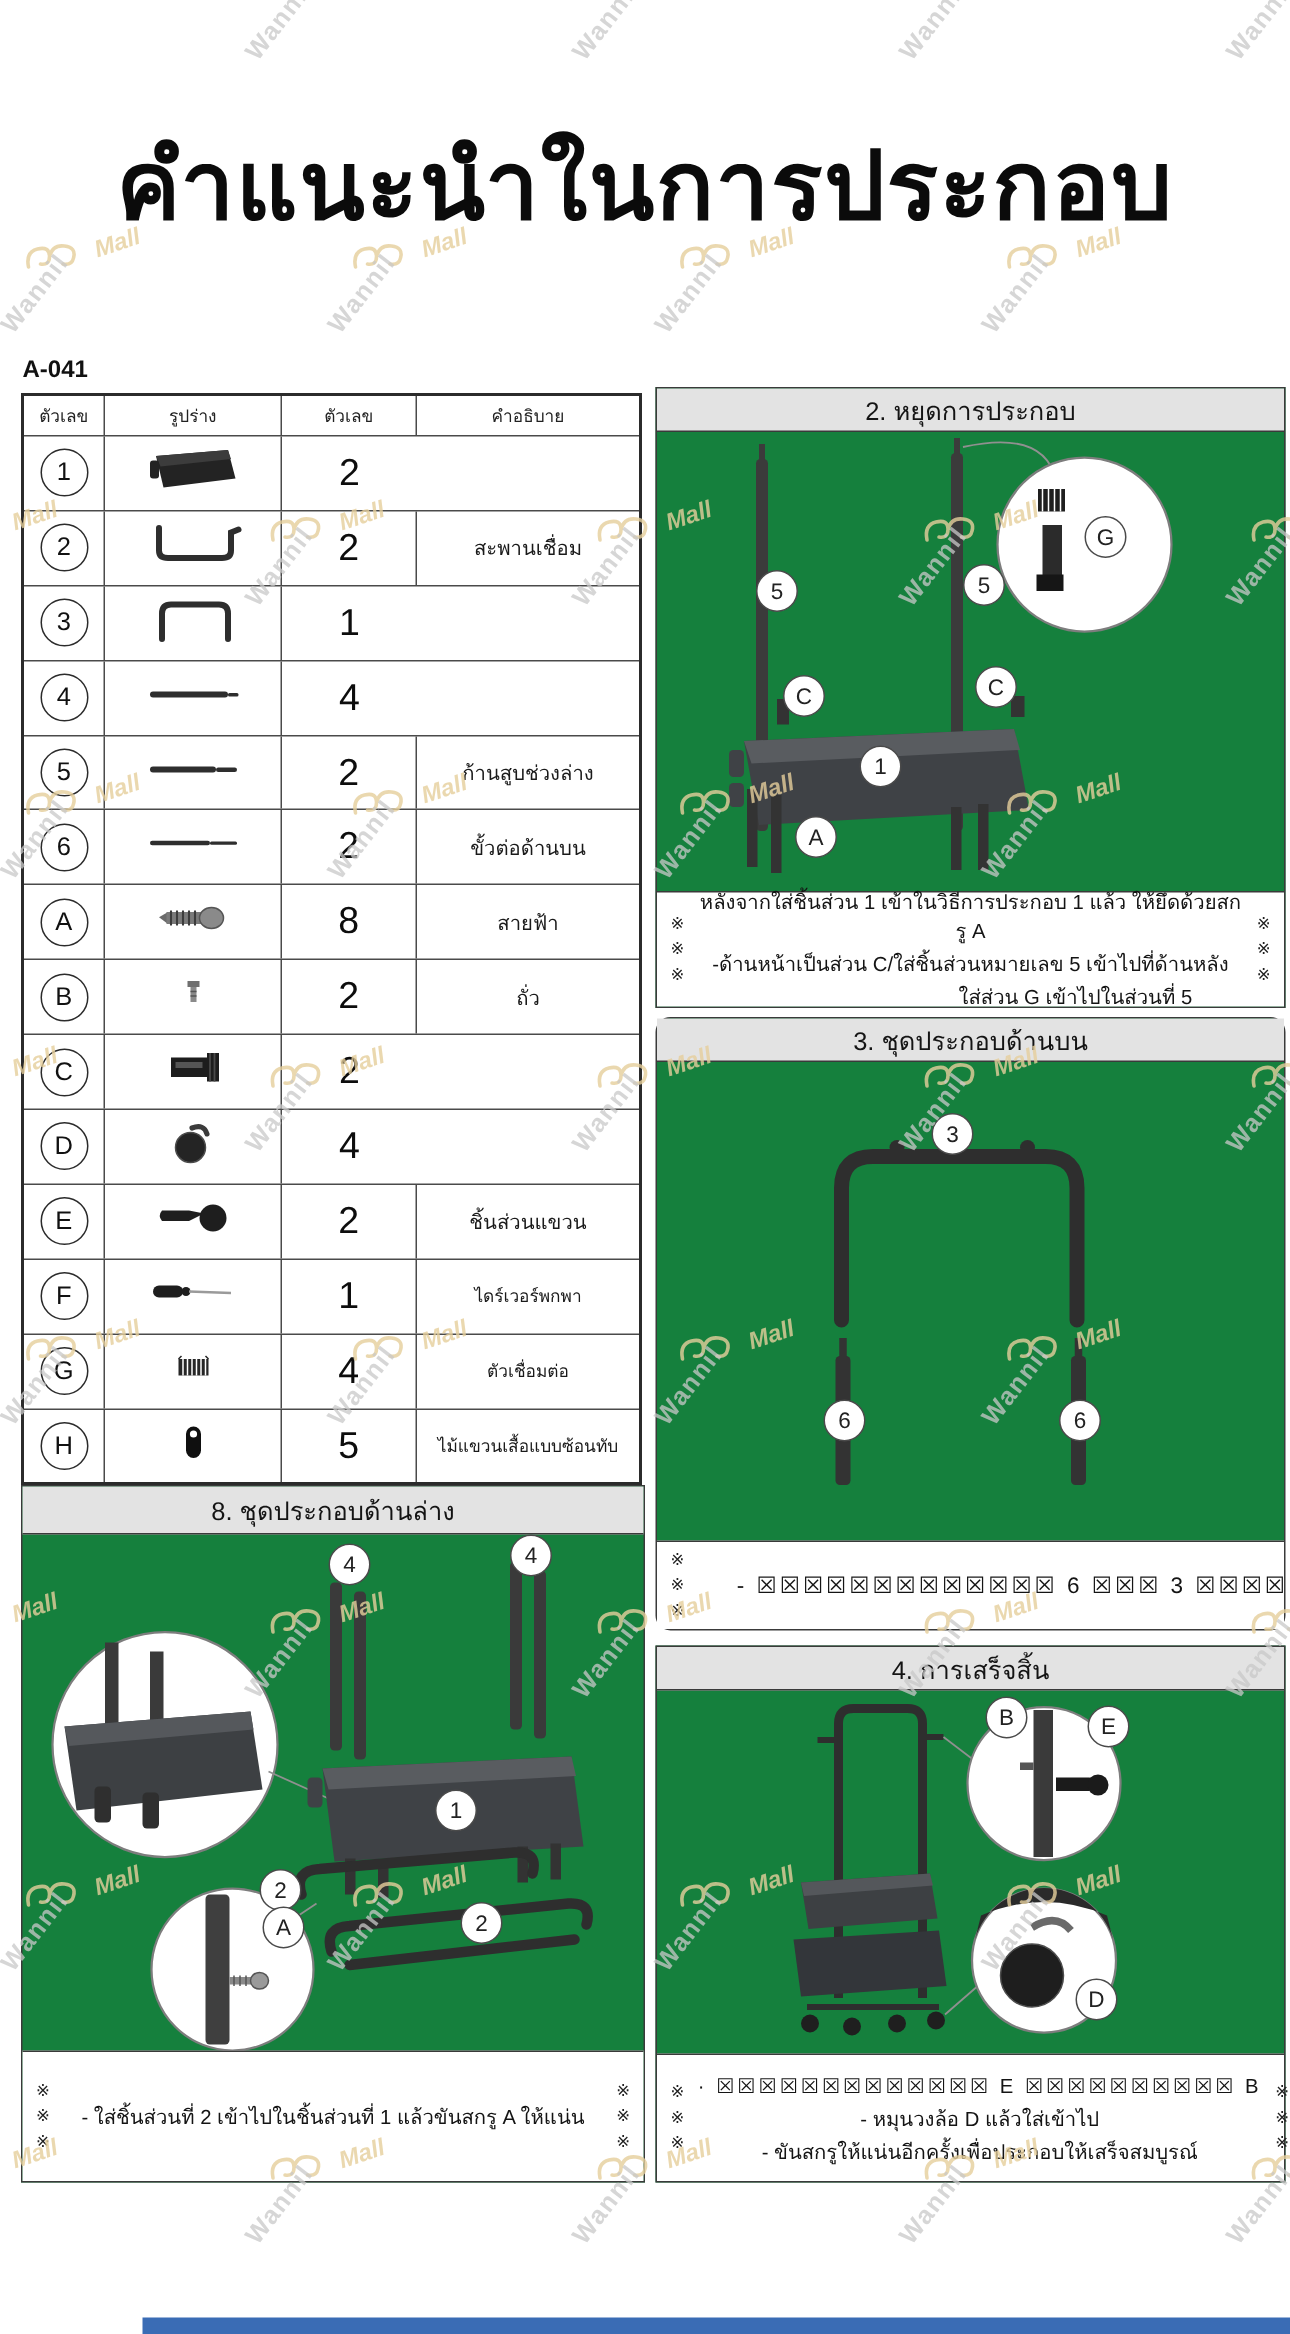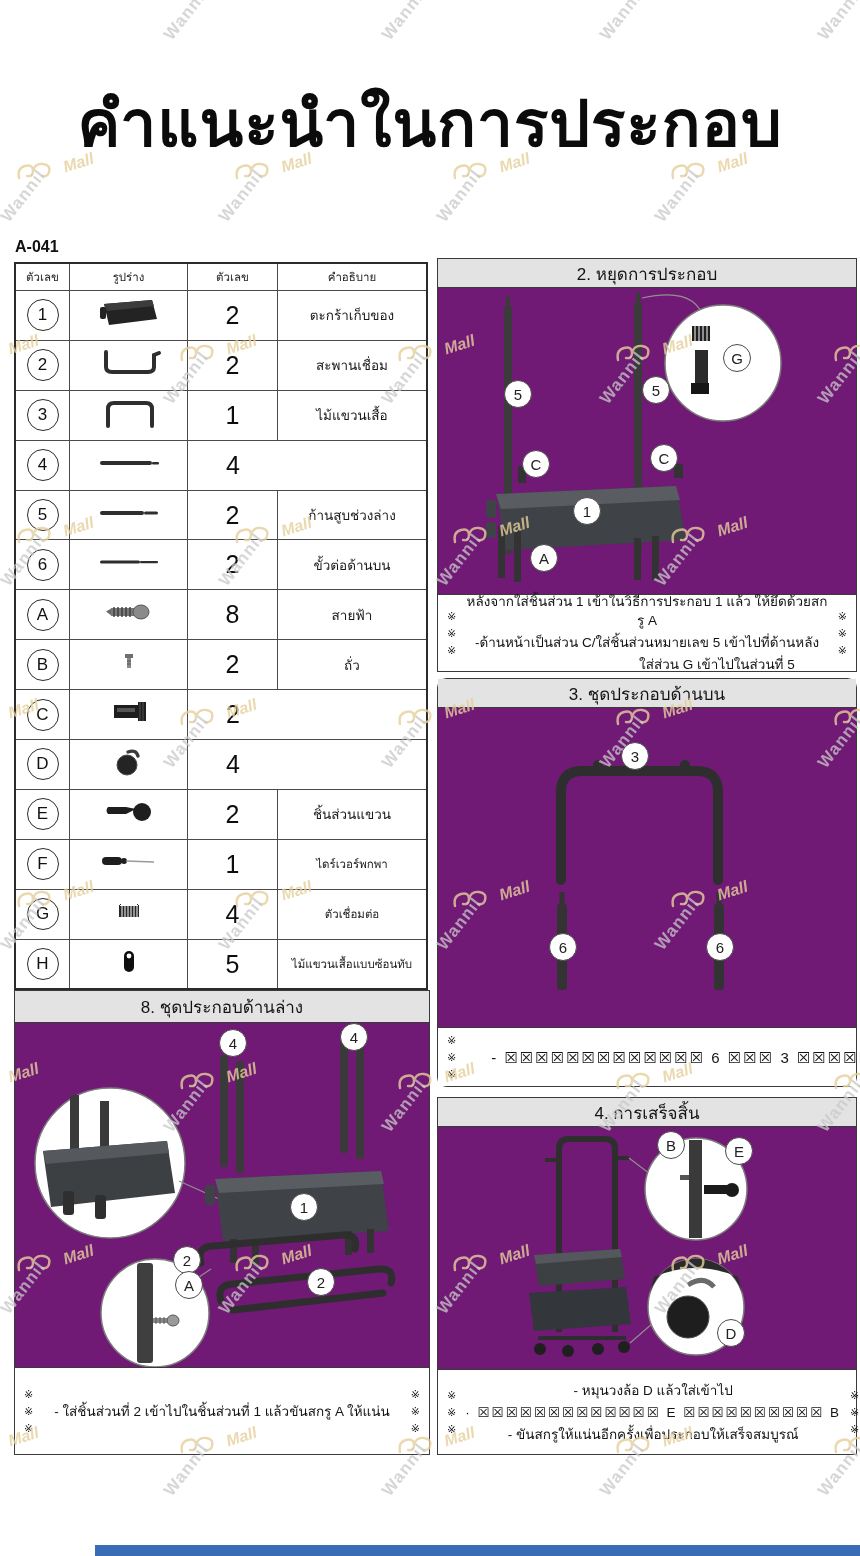--- a/index.html
+++ b/index.html
@@ -30,21 +30,21 @@
   .c1{width:54px;} .c2{width:118px;font-family:Liberation Mono, monospace;} .c3{width:90px;} .c4{width:148px;flex:1;}
   .thead .cell{height:26px;font-size:11.5px;color:#222;}
   .tbody-row{height:48.9px;}
   .circ{width:30px;height:30px;border:1.6px solid #2b2b2b;border-radius:50%;
     display:flex;align-items:center;justify-content:center;font-size:17px;color:#111;background:#fff;}
   .qty{font-size:25px;color:#0d0d0d;}
   .desc{font-size:13.5px;color:#1a1a1a;text-align:center;padding:0 4px;}
   .desc.small{font-size:11.5px;}
 
   
-  .panel{position:absolute;border:1.6px solid #3a3a3a;background:#701a75;z-index:2;box-sizing:border-box;}
+  .panel{position:absolute;border:1.6px solid #3a3a3a;background:#15803d;z-index:2;box-sizing:border-box;}
   .panel-header{height:28px;background:#e3e3e3;border-bottom:1.6px solid #3a3a3a;
     display:flex;align-items:center;justify-content:center;font-size:17px;color:#141414;}
   .diagram-wrap{position:relative;}
   .dlabel{position:absolute;width:26px;height:26px;border:1.4px solid #4a4a4a;border-radius:50%;
     background:#fff;display:flex;align-items:center;justify-content:center;font-size:15px;color:#222;z-index:3;}
   .notebox{position:absolute;left:0;right:0;bottom:0;border-top:1.6px solid #3a3a3a;background:#fff;
     display:flex;align-items:center;}
   .refcol{display:flex;flex-direction:column;justify-content:center;gap:5px;padding:0 9px;
     font-size:11px;color:#222;line-height:12px;}
   .notelines{flex:1;display:flex;flex-direction:column;justify-content:center;gap:3px;}
@@ -92,21 +92,20 @@
         </div>
       <div class="cell c2">
           <span>
         <svg width="74" height="36" viewBox="0 0 74 36">
               <path d="M12 9 L60 5 L65 24 L17 30 Z" fill="#232323"></path>
               <path d="M12 9 L60 5 L62 11 L15 16 Z" fill="#3c3c3c"></path>
               <rect x="8" y="12" width="6" height="12" rx="2" fill="#232323"></rect>
             </svg></span>
         </div>
       <div class="cell c3 qty">2</div>
-      <div class="cell c4 desc">ตะกร้าเก็บของ</div>
     </div>
 
     <div class="trow tbody-row">
       <div class="cell c1">
           <span class="circ">2</span>
         </div>
       <div class="cell c2">
           <span>
         <svg width="74" height="36" viewBox="0 0 74 36">
               <path class="stroke-part" d="M14 7 v15 q0 5 6 5 h36 q6 0 6-5 v-12 l5 -2" stroke-width="4" stroke-linecap="round"></path>
@@ -120,21 +119,20 @@
       <div class="cell c1">
           <span class="circ">3</span>
         </div>
       <div class="cell c2">
           <span>
         <svg width="74" height="36" viewBox="0 0 74 36">
               <path class="stroke-part" d="M16 31 V14 q0-6 6-6 h32 q6 0 6 6 v17" stroke-width="4" stroke-linecap="round"></path>
             </svg></span>
         </div>
       <div class="cell c3 qty">1</div>
-      <div class="cell c4 desc">ไม้แขวนเสื้อ</div>
     </div>
 
     <div class="trow tbody-row">
       <div class="cell c1">
           <span class="circ">4</span>
         </div>
       <div class="cell c2">
           <span>
         <svg width="74" height="36" viewBox="0 0 74 36">
               <rect x="8" y="16" width="52" height="4" rx="2" fill="#2e2e2e"></rect>
@@ -435,22 +433,22 @@
       <div class="dlabel" style="left:287px;top:10px">E</div>
       <div class="dlabel" style="left:279px;top:192px">D</div>
     </div>
     <div class="notebox">
       <div class="refcol">
           <span>※</span>
           <span>※</span>
           <span>※</span>
         </div>
       <div class="notelines">
+        <div class="noteline boxesline">· ☒☒☒☒☒☒☒☒☒☒☒☒☒ E ☒☒☒☒☒☒☒☒☒☒ B</div>
         <div class="noteline">- หมุนวงล้อ D แล้วใส่เข้าไป</div>
-        <div class="noteline boxesline">· ☒☒☒☒☒☒☒☒☒☒☒☒☒ E ☒☒☒☒☒☒☒☒☒☒ B</div>
         <div class="noteline">- ขันสกรูให้แน่นอีกครั้งเพื่อประกอบให้เสร็จสมบูรณ์</div>
       </div>
       <div class="refcol">
           <span>※</span>
           <span>※</span>
           <span>※</span>
         </div>
     </div>
   </div>
 

